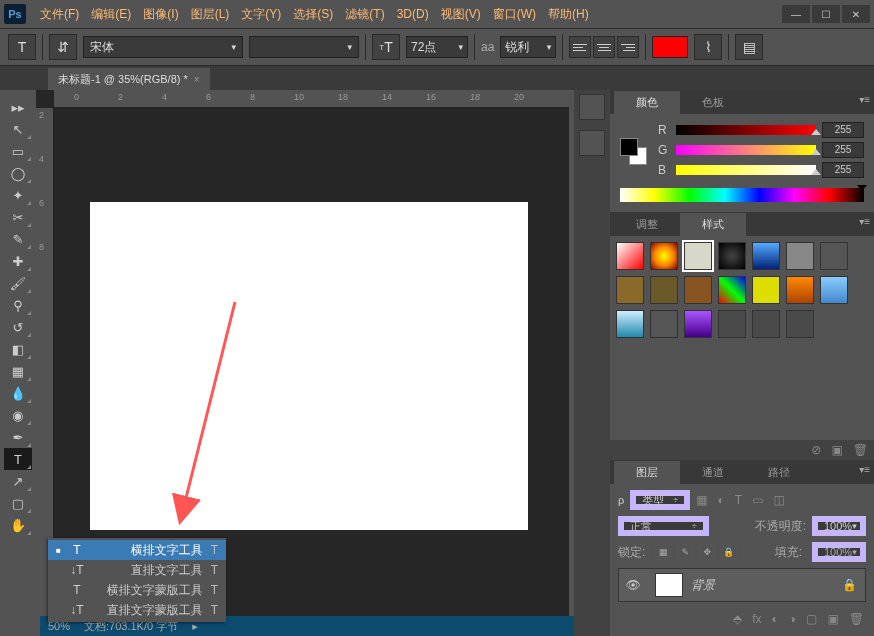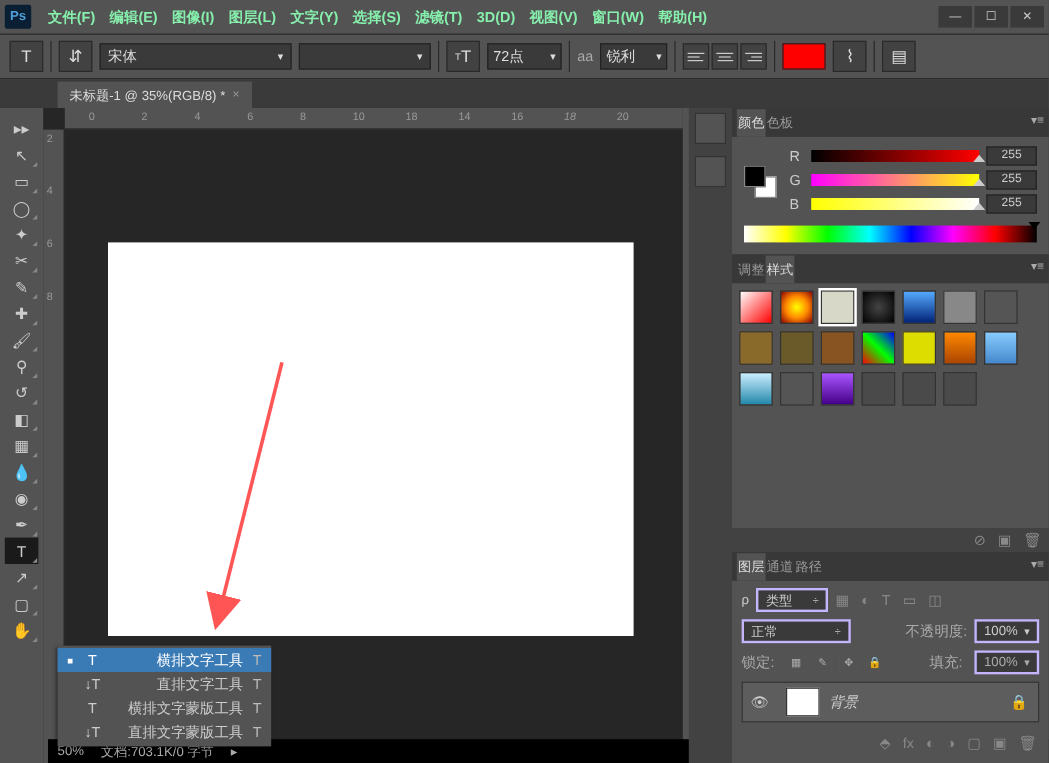--- a/index.html
+++ b/index.html
@@ -1,21 +1,21 @@
 <!DOCTYPE html>
 <html><head>
 <meta charset="utf-8">
 <style>
 * { margin:0; padding:0; box-sizing:border-box; font-family:"Microsoft YaHei",sans-serif; user-select:none; }
 body { width:874px; height:636px; background:#535353; overflow:hidden; position:relative; color:#ccc; font-size:12px; }
 
 
 .titlebar { height:28px; background:#535353; display:flex; align-items:center; padding:0 4px; }
 .ps-icon { width:22px; height:20px; background:#0a1e34; color:#4fa0d8; font-weight:bold; font-size:11px; display:flex; align-items:center; justify-content:center; border-radius:2px; margin-right:8px; }
-.menu-item { padding:4px 6px; color:#86efac; cursor:pointer;font-weight:bold; }
+.menu-item { padding:4px 6px; color:#fdba74; cursor:pointer; }
 .win-controls { margin-left:auto; display:flex; }
 .win-btn { width:28px; height:18px; margin-left:2px; background:#3a3a3a; color:#ccc; display:flex; align-items:center; justify-content:center; font-size:10px; }
 
 
 .optbar { height:38px; background:#535353; border-top:1px solid #2a2a2a; border-bottom:1px solid #2a2a2a; display:flex; align-items:center; padding:0 8px; gap:6px; }
 .opt-cell { width:28px; height:26px; background:#424242; border:1px solid #2a2a2a; display:flex; align-items:center; justify-content:center; font-size:14px; color:#ddd; }
 .font-select { width:160px; height:22px; background:#3a3a3a; border:1px solid #222; color:#ddd; padding:0 6px; display:flex; align-items:center; justify-content:space-between; }
 .size-select { width:62px; height:22px; background:#3a3a3a; border:1px solid #222; color:#ddd; padding:0 4px; display:flex; align-items:center; justify-content:space-between; }
 .sharp-select { width:56px; height:22px; background:#3a3a3a; border:1px solid #222; color:#ddd; padding:0 4px; display:flex; align-items:center; justify-content:space-between; }
 .align-group { display:flex; gap:2px; }
@@ -49,30 +49,30 @@
 
 .flyout { position:absolute; left:48px; top:538px; width:178px; background:#535353; box-shadow:-1px 1px 3px rgba(0,0,0,.5); z-index:10; padding:2px 0; }
 .fly-item { display:flex; align-items:center; height:20px; padding:0 8px; gap:8px; }
 .fly-item.sel { background:#3a7ab5; color:#fff; }
 .fly-bullet { width:6px; font-size:8px; }
 .fly-icon { width:14px; text-align:center; font-size:12px; }
 .fly-label { flex:1; font-size:12px;text-align:right; }
 .fly-sc { color:#bbb; }
 
 
-.status { position:absolute; left:40px; right:0; bottom:0; height:20px; background:#000000; display:flex; align-items:center; gap:14px; padding:0 8px; color:#aaa; font-size:11px; }
+.status { position:absolute; left:40px; right:0; bottom:0; height:20px; background:#0c4a6e; display:flex; align-items:center; gap:14px; padding:0 8px; color:#aaa; font-size:11px; }
 
 
 .dock { position:absolute; top:90px; right:0; bottom:0; width:300px; display:flex; }
 .dockstrip { width:36px; background:#424242; padding-top:4px; display:flex; flex-direction:column; align-items:center; gap:10px; }
 .dockstrip .dicon { width:26px; height:26px; background:#535353; border:1px solid #333; }
 .panels { flex:1; background:#424242; display:flex; flex-direction:column; }
 
 .panel-tabs { height:24px; background:#383838; display:flex; align-items:flex-end; padding-left:4px; position:relative; }
-.ptab { padding:4px 1px; color:#999; font-size:11px; }
+.ptab { padding:4px 22px; color:#999; font-size:11px; }
 .ptab.active { background:#535353; color:#ddd; }
 .panel-menu { position:absolute; right:4px; top:4px; color:#aaa; font-size:10px; }
 
 .color-panel { background:#535353; padding:8px 10px 10px; }
 .color-row { display:flex; align-items:center; margin-bottom:6px; }
 .fg-bg { width:28px; height:28px; position:relative; margin-right:10px; }
 .fgc { position:absolute; width:18px; height:18px; background:#000; border:1px solid #888; z-index:2; }
 .bgc { position:absolute; width:18px; height:18px; background:#fff; border:1px solid #888; left:9px; top:9px; }
 .slider-row { display:flex; align-items:center; gap:6px; margin-bottom:4px; }
 .sl-label { width:12px; color:#ccc; }
@@ -83,21 +83,21 @@
 .spectrum::after { content:""; position:absolute; right:-3px; top:-3px; width:0; height:0; border-left:5px solid transparent; border-right:5px solid transparent; border-top:6px solid #000; }
 
 .styles-panel { background:#535353; padding:6px; flex:1; }
 .swatch-grid { display:flex; flex-wrap:wrap; gap:6px; }
 .sw { width:28px; height:28px; border:1px solid #333; }
 .sw.sel { outline:2px solid #fff; }
 .panel-footer { height:20px; background:#424242; display:flex; align-items:center; justify-content:flex-end; gap:10px; padding:0 6px; color:#888; }
 
 .layers-panel { background:#535353; padding:6px 8px; display:flex; flex-direction:column; gap:6px; }
 .lay-row { display:flex; align-items:center; gap:6px; }
-.lay-sel { height:20px; background:#3a3a3a; border:2px solid #c4b5fd; padding:0 6px; display:flex; align-items:center; justify-content:space-between; font-size:11px; }
+.lay-sel { height:20px; background:#3a3a3a; border:6px solid #c4b5fd; padding:0 6px; display:flex; align-items:center; justify-content:space-between; font-size:11px; }
 .lay-kind { width:60px; }
 .lay-icons { display:flex; gap:10px; color:#888; font-size:12px; }
 .lay-label { color:#aaa;margin-left:40px; }
 .lay-val { width:54px; }
 .lock-row { display:flex; align-items:center; gap:10px; color:#aaa; }
 .lock-icons { display:flex; gap:6px; }
 .lock-icons span { width:16px; height:16px; border:1px solid #555; display:flex; align-items:center; justify-content:center; font-size:9px; }
 .layer-item { display:flex; align-items:center; height:34px; background:#5d5d5d; border:1px solid #333; }
 .eye { width:28px; display:flex; justify-content:center; }
 .thumb { width:28px; height:24px; background:#fff; border:1px solid #333; margin:0 8px; }

